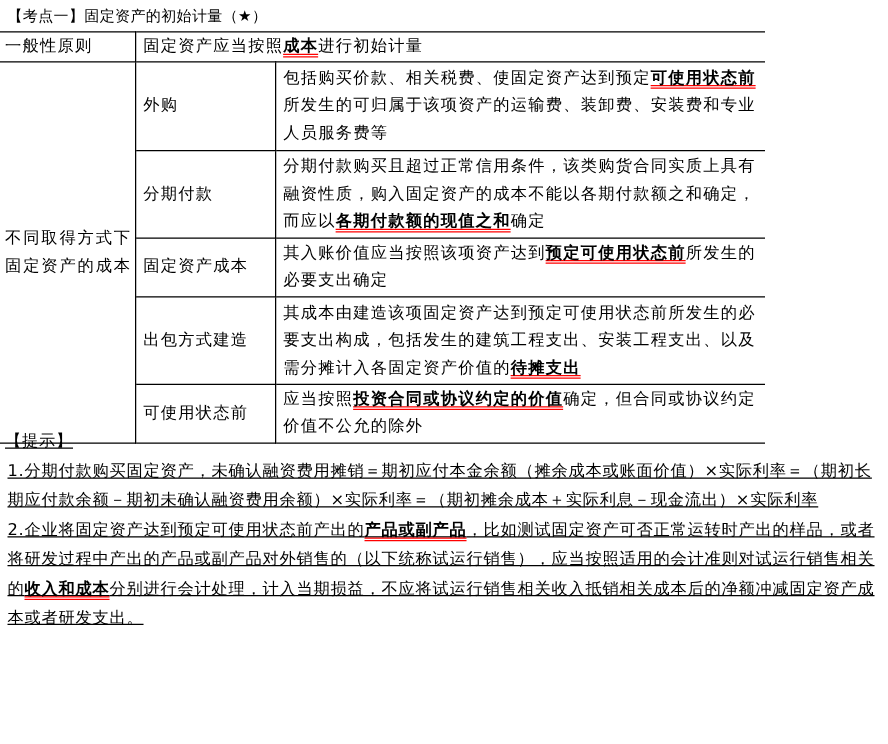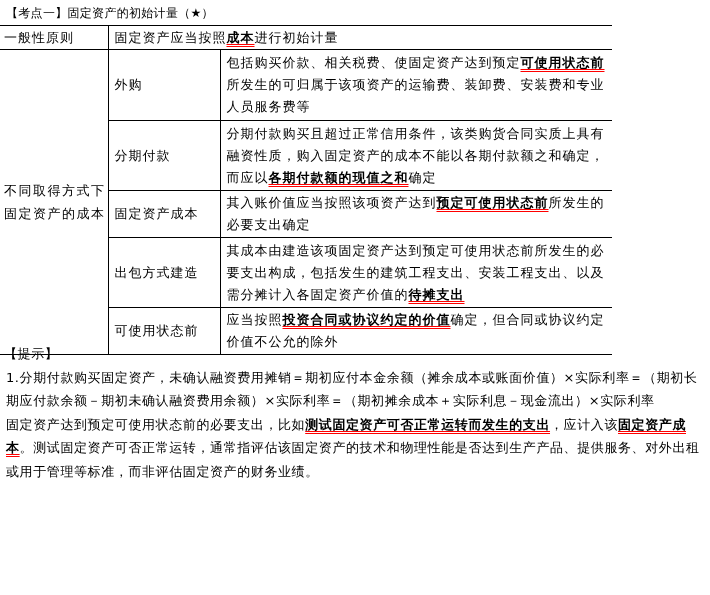--- a/index.html
+++ b/index.html
@@ -27,21 +27,21 @@
     table.main td.center { text-align: left; }
     .hl {
       color: #000000; font-weight: bold;
       text-decoration: underline double #ff0000;
       text-underline-offset: 2px;
     }
     .notes {
       position: absolute; left: 6px; top: 342px; width: 704px;
       font-size: 13px; line-height: 23.5px; letter-spacing: 0.6px;
     }
-    .notes p { margin: 0; }
+    .notes p { margin: 0; text-decoration: underline; }
     .tip-head { margin-left: -2px !important; }
   </style>
 </head>
 <body>
 
 <div class="title">【考点一】固定资产的初始计量（★）</div>
 
 <table class="main">
   <colgroup>
     <col style="width:108px">
@@ -73,14 +73,14 @@
   <tr style="height:47px">
     <td>可使用状态前</td>
     <td class="last"><span>应当按照</span><span class="hl">投资合同或协议约定的价值</span><span>确定，但合同或协议约定价值不公允的除外</span></td>
   </tr>
 </tbody>
   </table>
 
 <div class="notes">
   <p class="tip-head">【提示】</p>
   <p><span>1.分期付款购买固定资产，未确认融资费用摊销＝期初应付本金余额（摊余成本或账面价值）×实际利率＝（期初长期应付款余额－期初未确认融资费用余额）×实际利率＝（期初摊余成本＋实际利息－现金流出）×实际利率</span></p>
-  <p><span>固定资产达到预定可使用状态前的必要支出，比如</span><span class="hl">测试固定资产可否正常运转而发生的支出</span><span>，应计入该</span><span class="hl">固定资产成本</span><span>。测试固定资产可否正常运转，通常指评估该固定资产的技术和物理性能是否达到生产产品、提供服务、对外出租或用于管理等标准，而非评估固定资产的财务业绩。</span></p>
+  <p><span>2.企业将固定资产达到预定可使用状态前产出的</span><span class="hl">产品或副产品</span><span>，比如测试固定资产可否正常运转时产出的样品，或者将研发过程中产出的产品或副产品对外销售的（以下统称试运行销售），应当按照适用的会计准则对试运行销售相关的</span><span class="hl">收入和成本</span><span>分别进行会计处理，计入当期损益，不应将试运行销售相关收入抵销相关成本后的净额冲减固定资产成本或者研发支出。</span></p>
 </div>
 
 </body></html>

